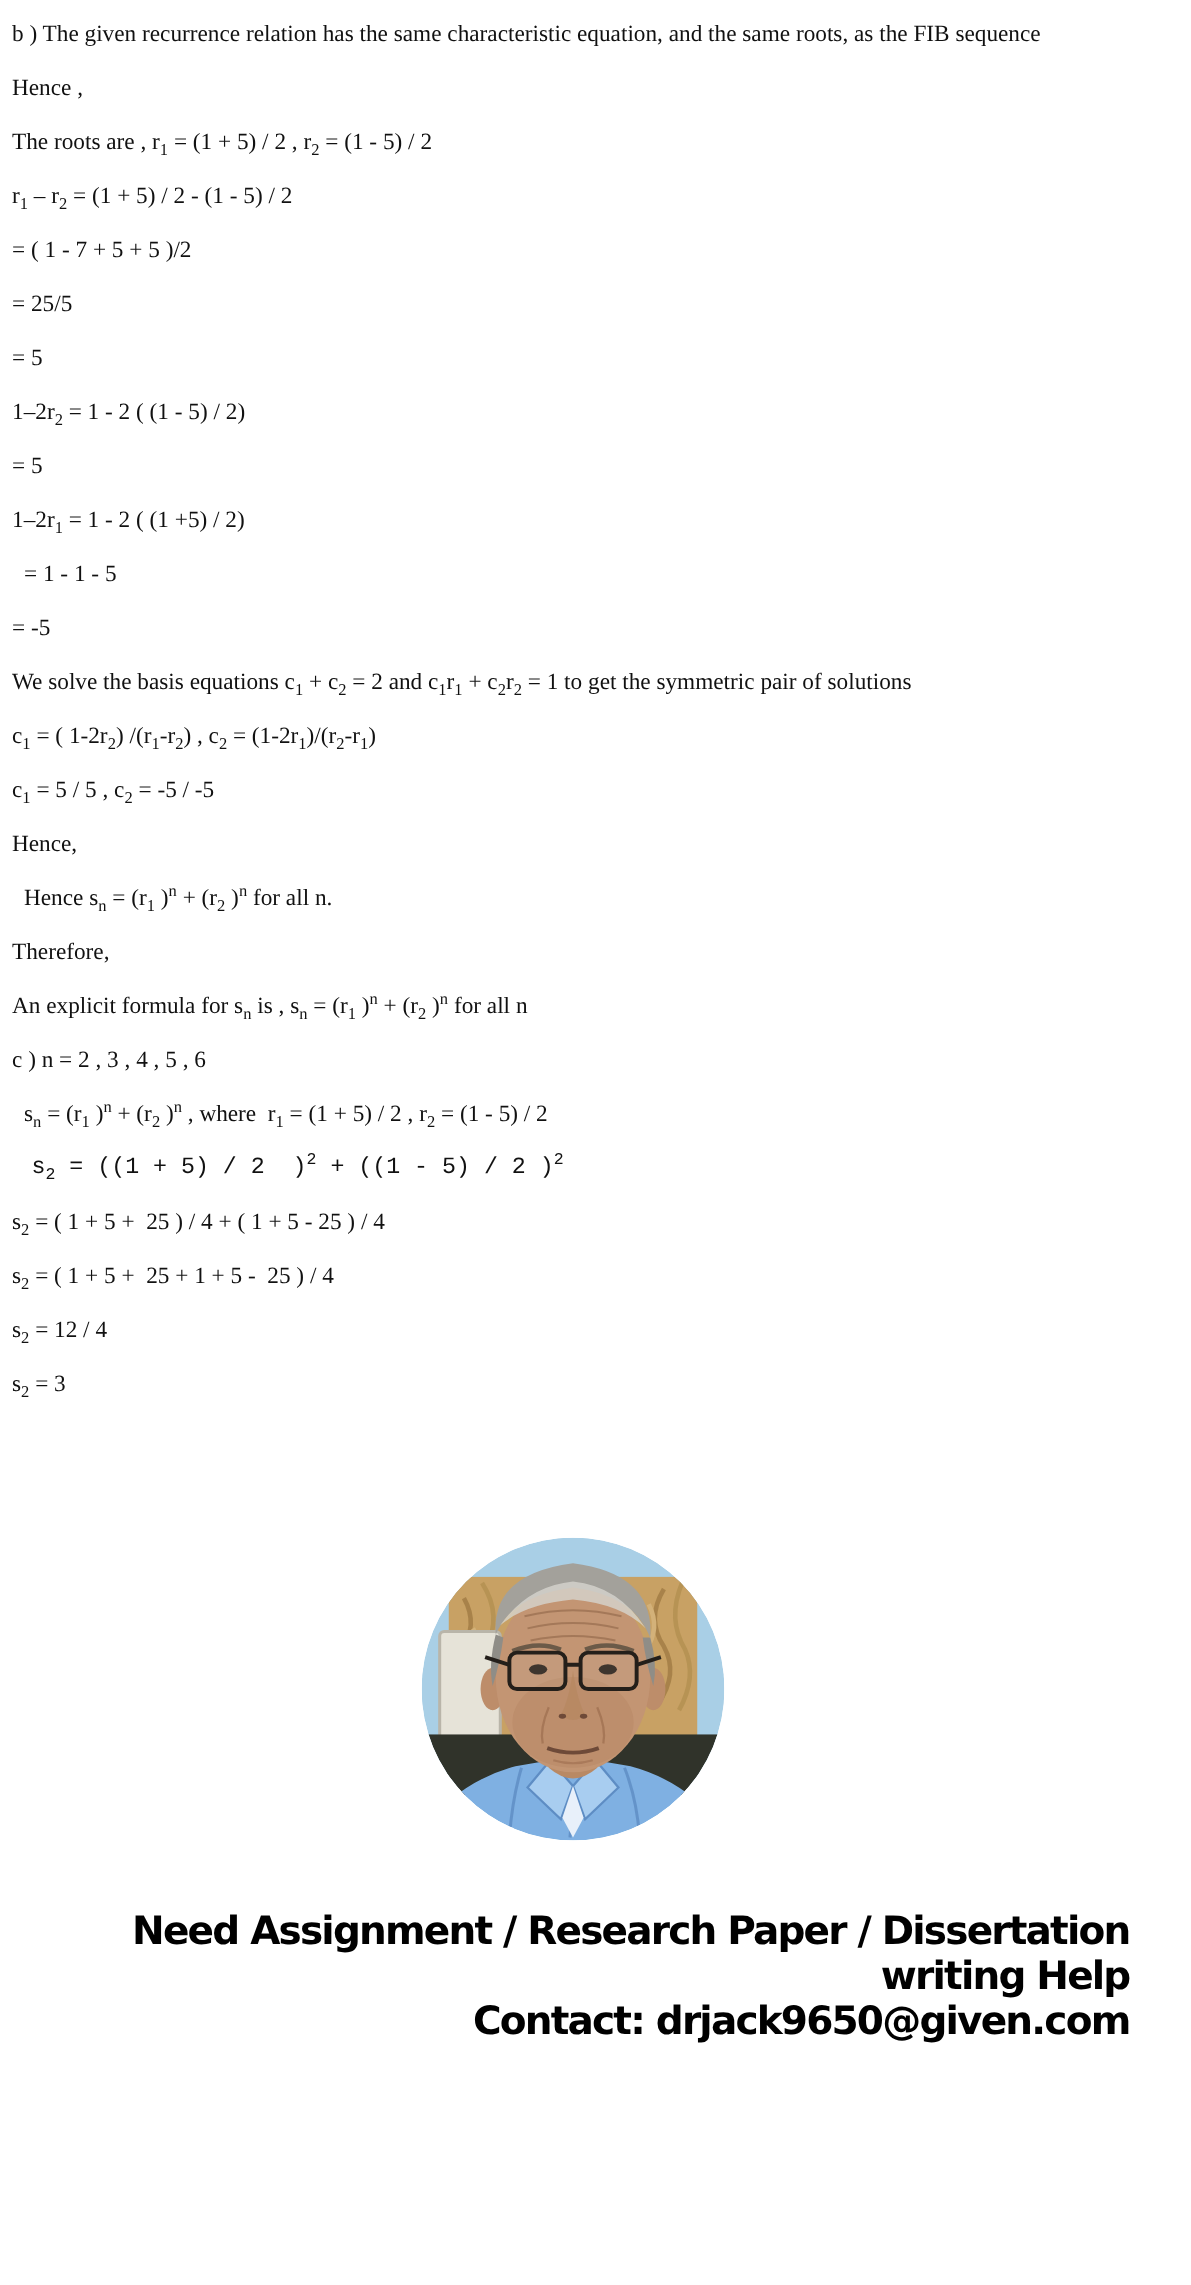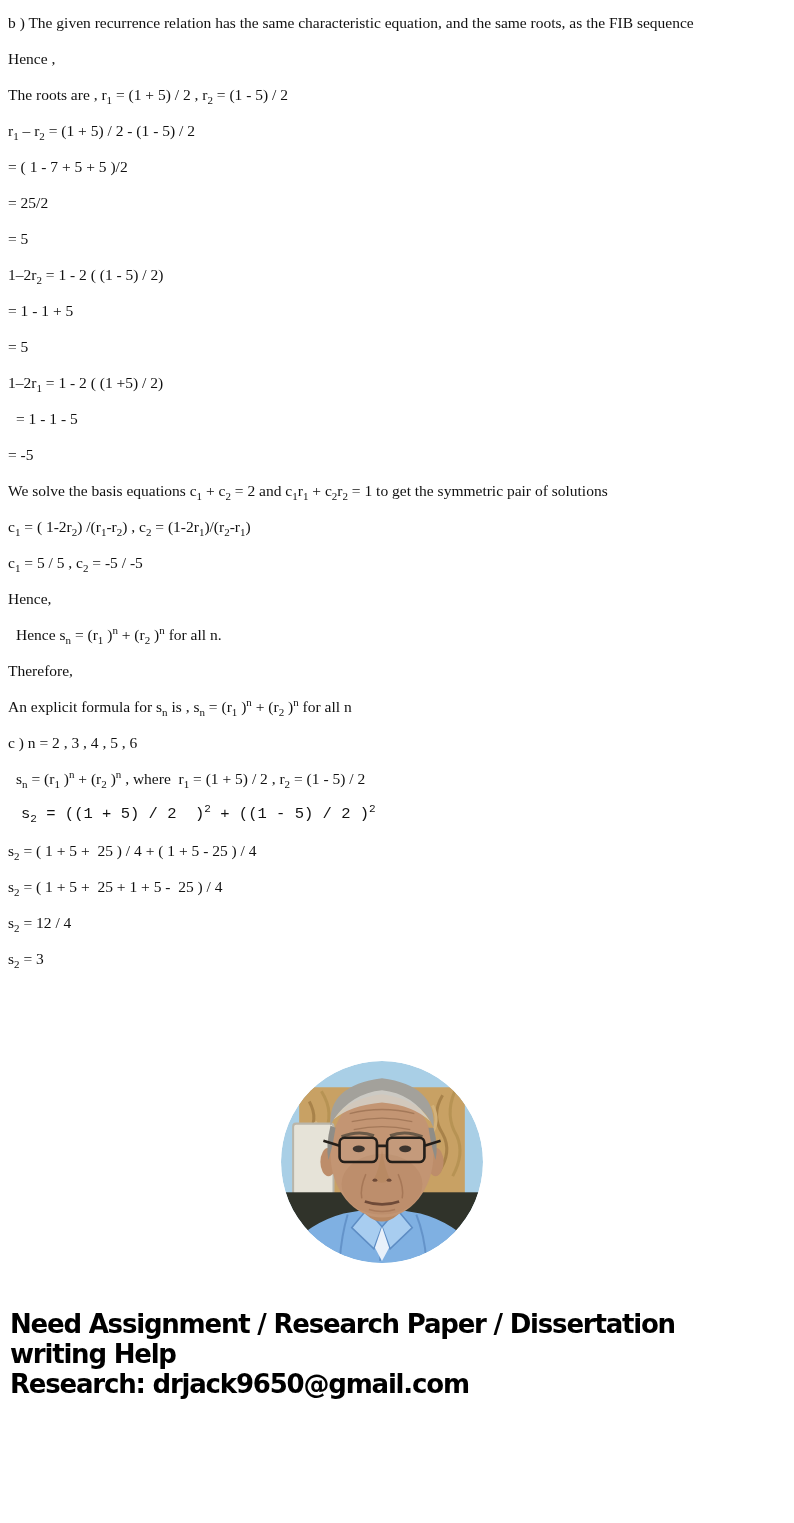--- a/index.html
+++ b/index.html
@@ -32,45 +32,44 @@
   }
   .avatar-circle {
     width: 202px;
     height: 202px;
     border-radius: 50%;
     overflow: hidden;
   }
   .footer {
     margin-top: 46px;
     padding: 0 10px 28px 10px;
-    text-align: left;
+    text-align: right;
     font-family: "DejaVu Sans", "Liberation Sans", sans-serif;
     font-weight: bold;
     font-size: 26px;
     line-height: 30px;
     letter-spacing: -1.2px;
     color: #000000;
   }
   .footer div { white-space: nowrap; }
 </style>
 </head>
 <body>
 
 <div class="page">
 
   <div class="solution" id="lines-container">
       <p class="line">b ) The given recurrence relation has the same characteristic equation, and the same roots, as the FIB sequence</p>
       <p class="line">Hence ,</p>
       <p class="line">The roots are , r<sub>1</sub> = (1 + 5) / 2 , r<sub>2</sub> = (1 - 5) / 2</p>
       <p class="line">r<sub>1</sub> – r<sub>2</sub> = (1 + 5) / 2 - (1 - 5) / 2</p>
       <p class="line">= ( 1 - 7 + 5 + 5 )/2</p>
-      <p class="line">= 25/2</p>
+      <p class="line">= 25/5</p>
       <p class="line">= 5</p>
       <p class="line">1–2r<sub>2</sub> = 1 - 2 ( (1 - 5) / 2)</p>
-      <p class="line">= 1 - 1 + 5</p>
       <p class="line">= 5</p>
       <p class="line">1–2r<sub>1</sub> = 1 - 2 ( (1 +5) / 2)</p>
       <p class="line ind-1">= 1 - 1 - 5</p>
       <p class="line">= -5</p>
       <p class="line">We solve the basis equations c<sub>1</sub> + c<sub>2</sub> = 2 and c<sub>1</sub>r<sub>1</sub> + c<sub>2</sub>r<sub>2</sub> = 1 to get the symmetric pair of solutions</p>
       <p class="line">c<sub>1</sub> = ( 1-2r<sub>2</sub>) /(r<sub>1</sub>-r<sub>2</sub>) , c<sub>2</sub> = (1-2r<sub>1</sub>)/(r<sub>2</sub>-r<sub>1</sub>)</p>
       <p class="line">c<sub>1</sub> = 5 / 5 , c<sub>2</sub> = -5 / -5</p>
       <p class="line">Hence,</p>
       <p class="line ind-1">Hence s<sub>n</sub> = (r<sub>1</sub> )<sup>n</sup> + (r<sub>2</sub> )<sup>n</sup> for all n.</p>
       <p class="line">Therefore,</p>
@@ -164,16 +163,16 @@
           <path d="M83,139 Q100,145 117,139" stroke="#6e4a38" stroke-width="2.6" fill="none"></path>
           <path d="M87,147 Q100,151 113,147" stroke="#9c6d4f" stroke-width="1.4" fill="none" opacity="0.6"></path>
         </g>
       </svg>
     </div>
   </div>
 
   <div class="footer">
     <div>Need Assignment / Research Paper / Dissertation</div>
     <div>writing Help</div>
-    <div>Research: drjack9650@gmail.com</div>
+    <div>Contact: drjack9650@given.com</div>
   </div>
 
 </div>
 
 </body></html>

